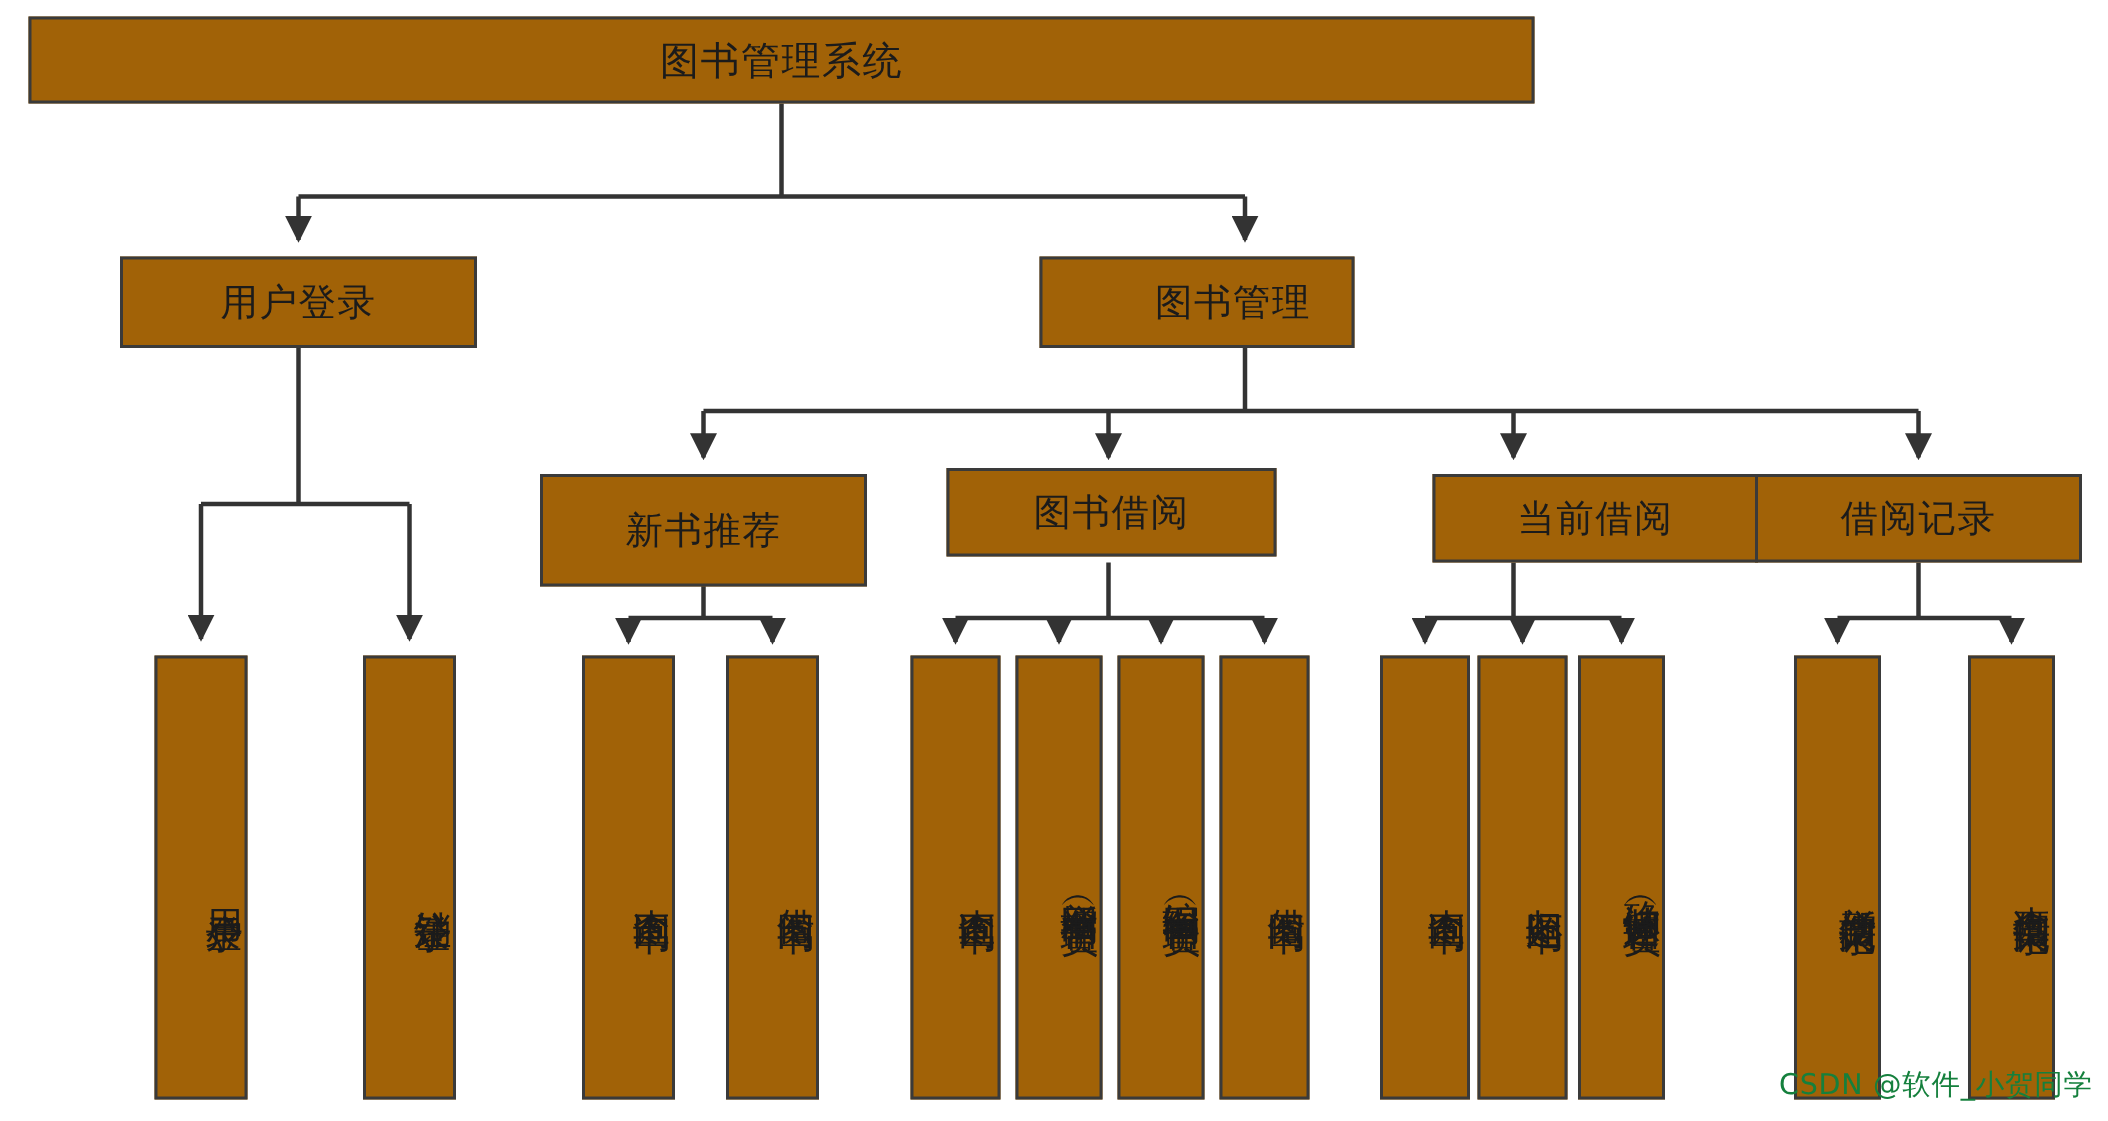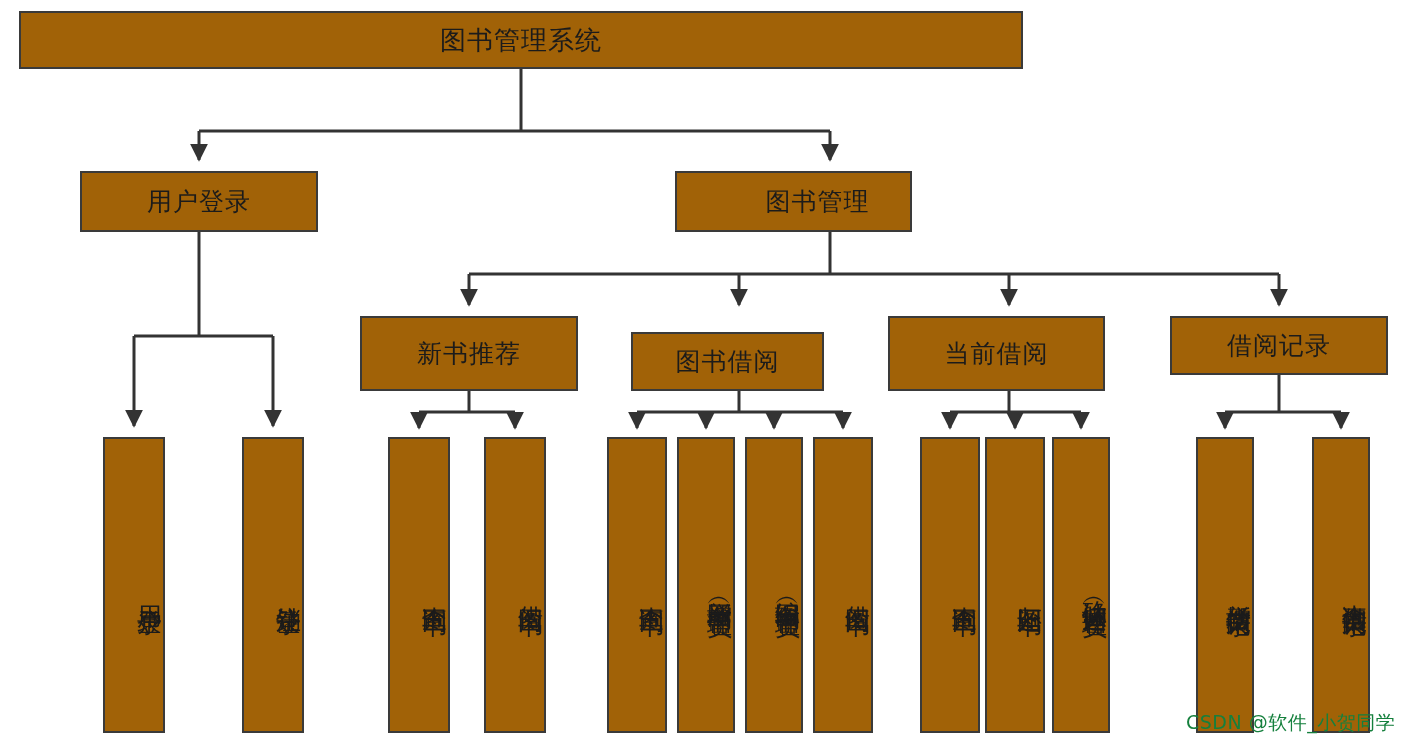--- a/index.html
+++ b/index.html
@@ -135,31 +135,31 @@
     </g>
   </svg>
 
   <div class="node horiz root" style="left:19px; top:11px; width:1004px; height:58px;">
     <span>图书管理系统</span>
   </div>
 
   <div class="node horiz" style="left:80px; top:171px; width:238px; height:61px;">
     <span>用户登录</span>
   </div>
-  <div class="node horiz" style="left:675px; top:171px; width:237px; height:61px;padding-left:48px;">
+  <div class="node horiz" style="left:693px; top:171px; width:210px; height:61px;padding-left:48px;">
     <span>图书管理</span>
   </div>
 
   <div class="node horiz" style="left:360px; top:316px; width:218px; height:75px;font-family:Liberation Serif, serif;">
     <span>新书推荐</span>
   </div>
-  <div class="node horiz" style="left:631px; top:332px; width:193px; height:59px;">
+  <div class="node horiz" style="left:631px; top:312px; width:220px; height:59px;">
     <span>图书借阅</span>
   </div>
-  <div class="node horiz" style="left:888px; top:316px; width:217px; height:75px;">
+  <div class="node horiz" style="left:955px; top:316px; width:217px; height:59px;">
     <span>当前借阅</span>
   </div>
   <div class="node horiz" style="left:1170px; top:316px; width:218px; height:59px;">
     <span>借阅记录</span>
   </div>
 
   <div class="node vert" style="left:103px; top:437px; width:62px; height:296px;">
     <span class="vlabel">用户登录</span>
   </div>
   <div class="node vert" style="left:242px; top:437px; width:62px; height:296px;">

